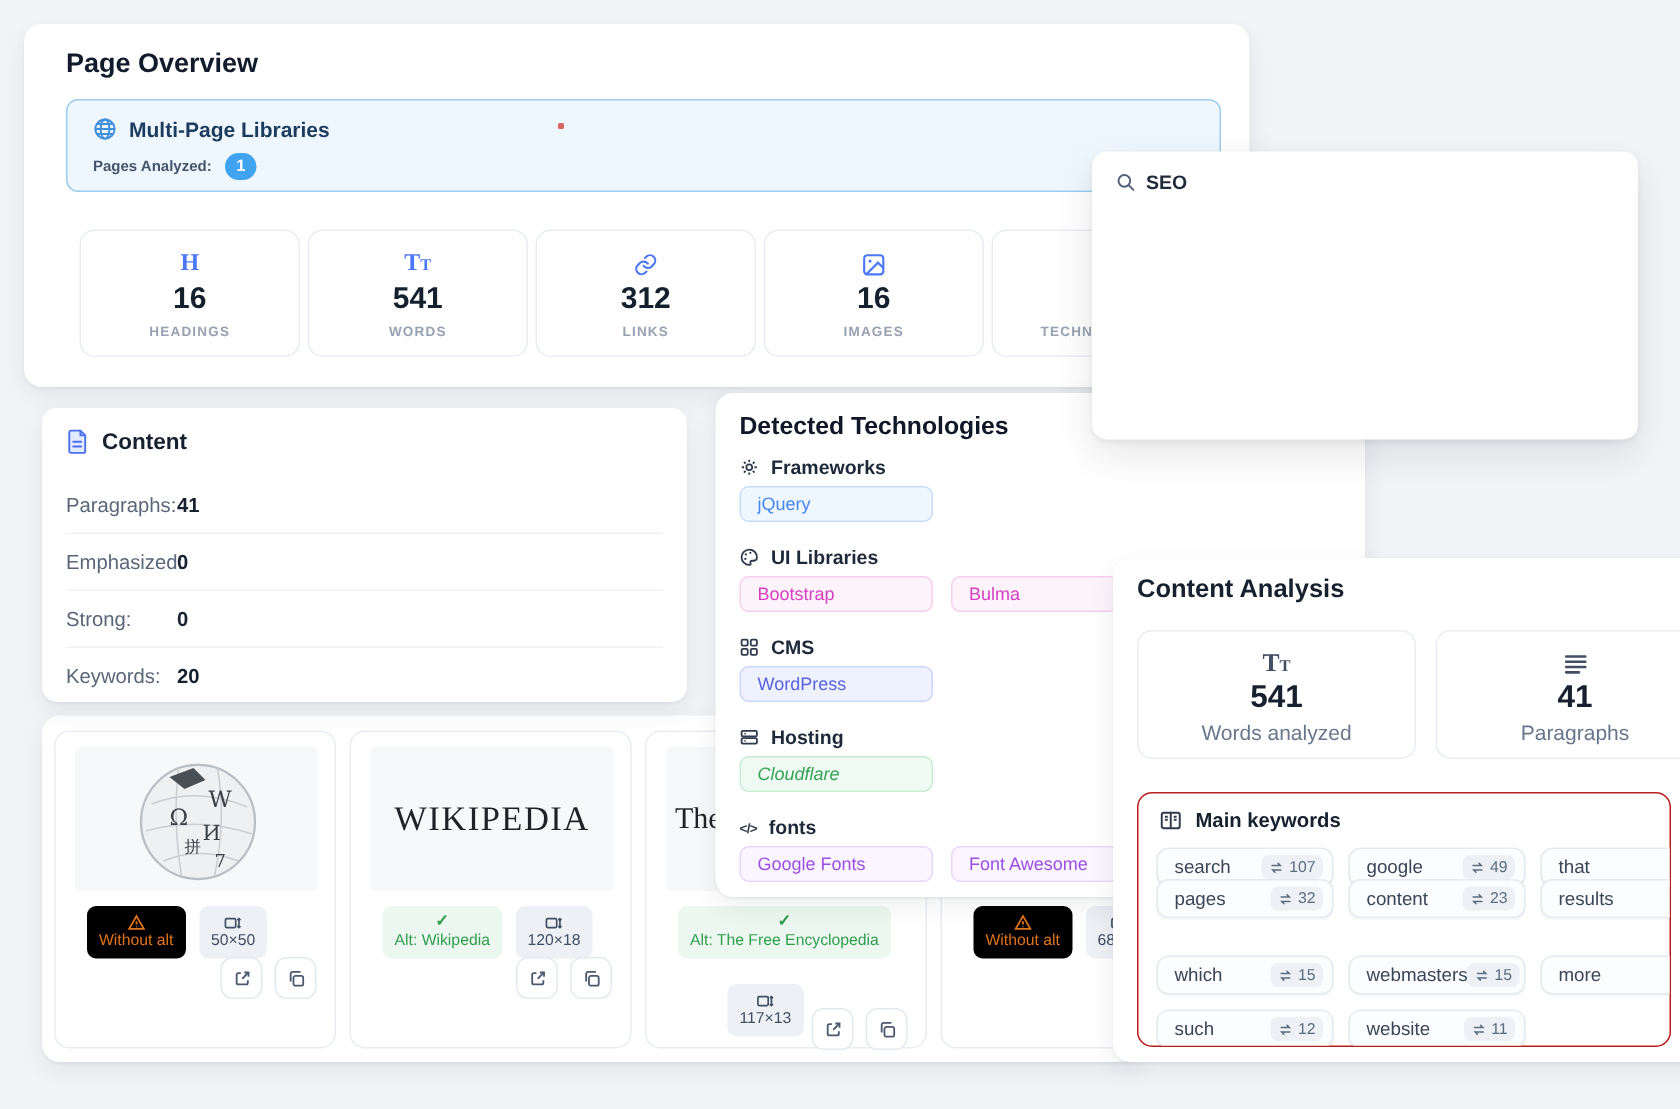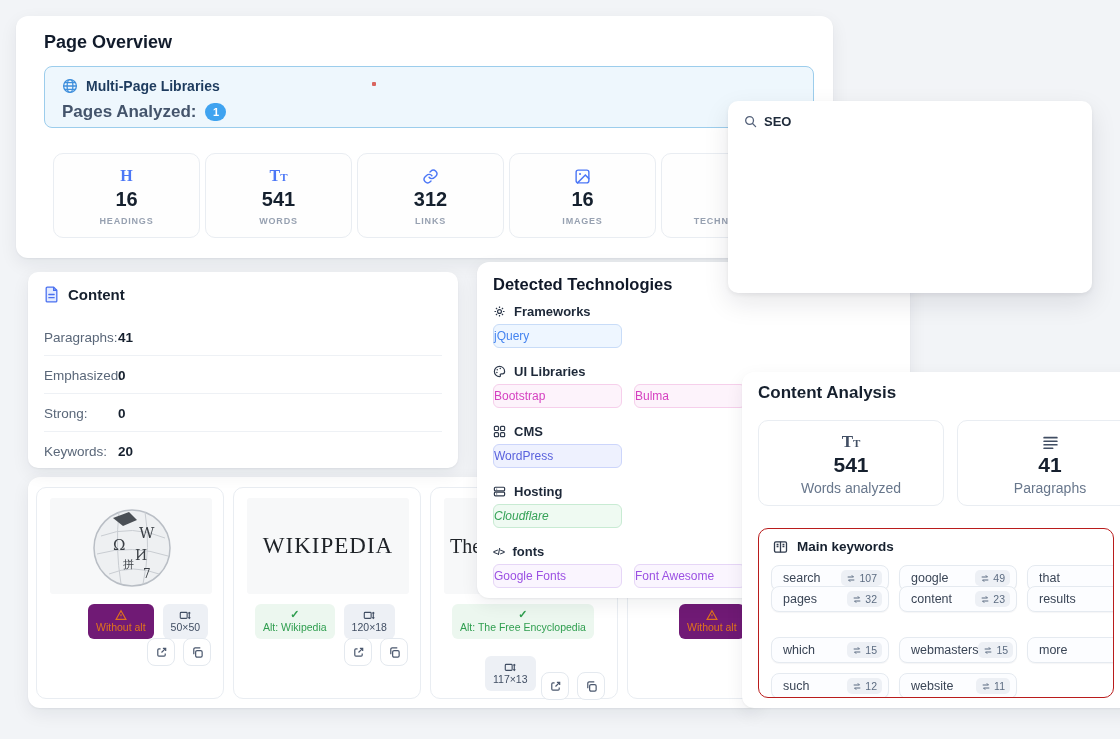--- a/index.html
+++ b/index.html
@@ -8,21 +8,21 @@
   .panel{position:absolute;background:#fff;border-radius:12px;box-shadow:0 1px 2px rgba(16,24,40,.05),0 6px 18px rgba(16,24,40,.07);}
   svg{display:block;}
 
   
   .pv{left:16px;top:16px;width:817px;height:242px;z-index:10;}
   .pv-title{position:absolute;left:28px;top:16px;font-size:18px;font-weight:700;color:#111b2b;margin:0;}
   .banner{position:absolute;left:28px;top:50px;width:770px;height:62px;background:#eef7fd;border:1px solid #9ccdec;border-radius:8px;box-sizing:border-box;}
   .banner-row1{position:absolute;left:17px;top:11px;display:flex;align-items:center;gap:8px;}
   .banner-title{font-size:14px;font-weight:700;color:#1d3b5e;}
   .banner-row2{position:absolute;left:17px;top:35px;display:flex;align-items:center;gap:9px;}
-  .pa-label{font-size:17px;font-weight:700;color:#44546b;}
+  .pa-label{font-size:10px;font-weight:700;color:#44546b;}
   .pa-badge{min-width:21px;height:18px;border-radius:10px;background:#3fa3f0;color:#fff;font-size:11px;font-weight:700;display:flex;align-items:center;justify-content:center;padding:0 2px;box-sizing:border-box;}
   .red-dot{position:absolute;left:327px;top:15px;width:4px;height:4px;background:#d9655f;border-radius:1px;}
   .stat-card{position:absolute;top:137px;width:147px;height:85px;border:1px solid #e9edf2;border-radius:10px;background:#fefefe;box-sizing:border-box;text-align:center;}
   .stat-icon{margin-top:13px;height:18px;display:flex;align-items:center;justify-content:center;color:#4c77f6;}
   .stat-num{font-size:20px;font-weight:700;color:#15202e;margin-top:3px;height:24px;}
   .stat-label{font-size:9px;letter-spacing:.8px;color:#97a1b1;margin-top:4px;font-weight:600;}
   .tt-big{font-family:"Liberation Serif",serif;font-size:16px;font-weight:700;}
   .tt-small{font-family:"Liberation Serif",serif;font-size:11px;font-weight:700;}
   .h-glyph{font-family:"Liberation Serif",serif;font-size:16px;font-weight:700;}
 
@@ -41,21 +41,21 @@
   .cc-rows{position:absolute;left:0;right:0;top:46px;}
   .cc-row{position:relative;height:37px;margin:0 16px;border-bottom:1px solid #eef1f5;}
   .cc-row:last-child{border-bottom:none;}
   .cc-label{position:absolute;left:0;top:50%;transform:translateY(-50%);font-size:13.5px;color:#5a6779;}
   .cc-value{position:absolute;left:74px;top:50%;transform:translateY(-50%);font-size:13.5px;font-weight:700;color:#16202e;}
 
   
   .tech{left:477px;top:262px;width:433px;height:336px;z-index:20;}
   .tech-title{position:absolute;left:16px;top:13px;font-size:16.5px;font-weight:700;color:#101828;margin:0;}
   .tech-hdr{position:absolute;left:16px;display:flex;align-items:center;gap:8px;font-size:13px;font-weight:700;color:#1d2838;}
-  .chip{position:absolute;height:24px;line-height:22px;border-radius:6px;border:1px solid;box-sizing:border-box;padding-left:0;font-size:12px;}
+  .chip{position:absolute;height:24px;line-height:22px;border-radius:6px;border:1px solid;box-sizing:border-box;padding-left:11px;font-size:12px;}
   .chip.col1{left:16px;width:129px;}
   .chip.col2{left:157px;width:112px;}
   .c-blue{background:#eef6ff;border-color:#c8dcf8;color:#4584f0;}
   .c-pink{background:#fdf3fb;border-color:#f6cfeb;color:#d53fc0;}
   .c-indigo{background:#eef1fe;border-color:#ccd5fb;color:#5a62dd;}
   .c-green{background:#effaf2;border-color:#c8ebd3;color:#35a257;}
   .c-purple{background:#faf5fe;border-color:#e6d6f7;color:#9b50e3;}
   .code-glyph{font-size:9px;font-weight:700;color:#2f3a4c;letter-spacing:-.5px;}
 
   
@@ -76,21 +76,21 @@
 
   
   .imgs{left:28px;top:477px;width:732px;height:231px;z-index:5;}
   .img-card{position:absolute;top:10px;width:188px;height:212px;border:1px solid #e9edf2;border-radius:10px;background:#fff;box-sizing:border-box;}
   .imgbox{position:absolute;left:13px;top:10px;width:162px;height:96px;background:#f7f8f9;border-radius:3px;display:flex;align-items:center;justify-content:center;overflow:hidden;}
   .wordmark{font-family:"Liberation Serif",serif;font-size:23px;letter-spacing:1px;color:#1f2328;white-space:nowrap;}
   .tagline{font-family:"Liberation Serif",serif;font-size:20px;color:#1f2328;white-space:nowrap;width:100%;padding-left:6px;}
   .badge-row{position:absolute;left:21px;top:116px;display:flex;gap:9px;align-items:flex-start;}
   .abadge{border-radius:6px;padding:4px 8px 4px;font-size:10.5px;line-height:1.3;text-align:center;}
   .abadge .bi{height:13px;display:flex;align-items:center;justify-content:center;}
-  .b-warn{background:#701a75;color:#e0731c;margin-left:30px;}
+  .b-warn{background:#000000;color:#e0731c;}
   .b-ok{background:#ecf7ef;color:#2f9e4f;}
   .b-dim{background:#edf0f5;color:#414e63;}
   .checkmark{font-size:11px;font-weight:700;color:#2f9e4f;line-height:13px;}
   .dim2{position:absolute;left:21px;top:168px;margin-left:33px;}
   .btn-row{position:absolute;right:12px;display:flex;gap:8px;}
   .btn-row.r1{top:150px;} .btn-row.r2{top:184px;}
   .icon-btn{width:28px;height:28px;border:1px solid #e4e9ef;border-radius:8px;background:#fff;display:flex;align-items:center;justify-content:center;color:#4b586e;padding:0;cursor:pointer;}
 </style>
 </head>
 <body>

